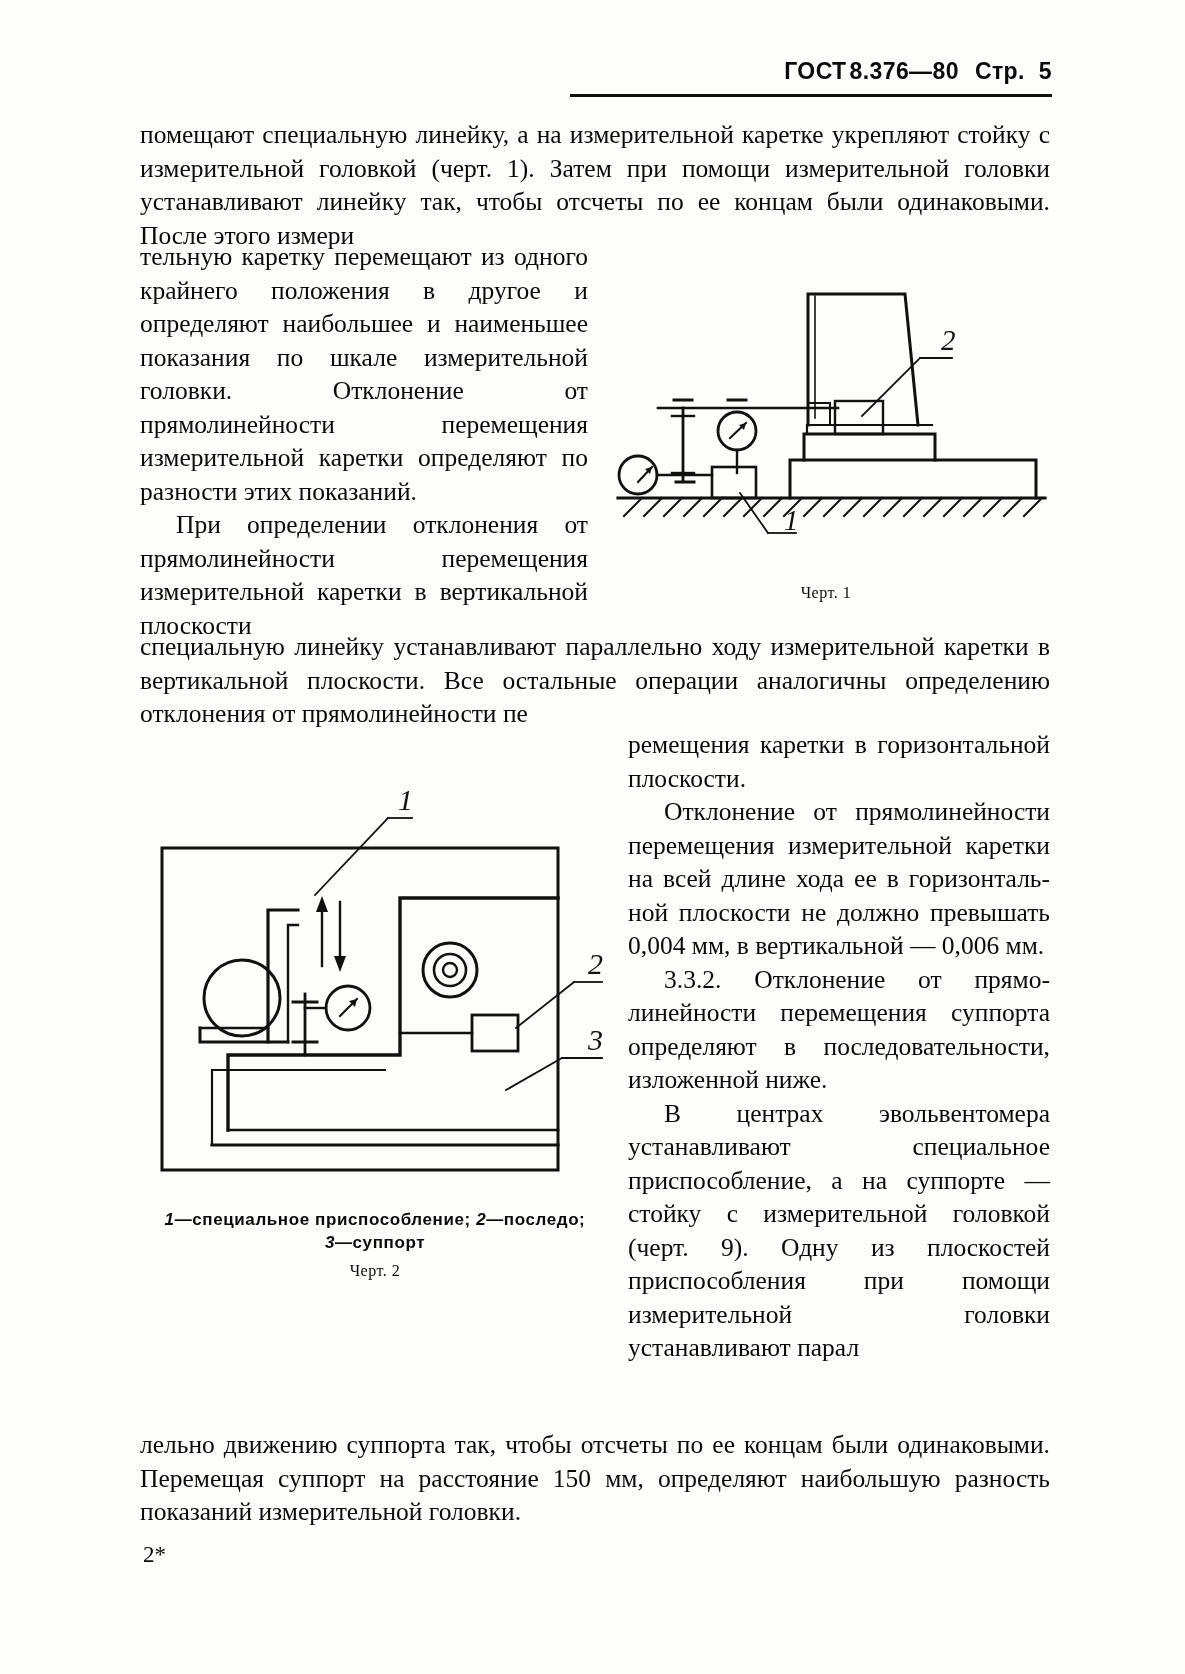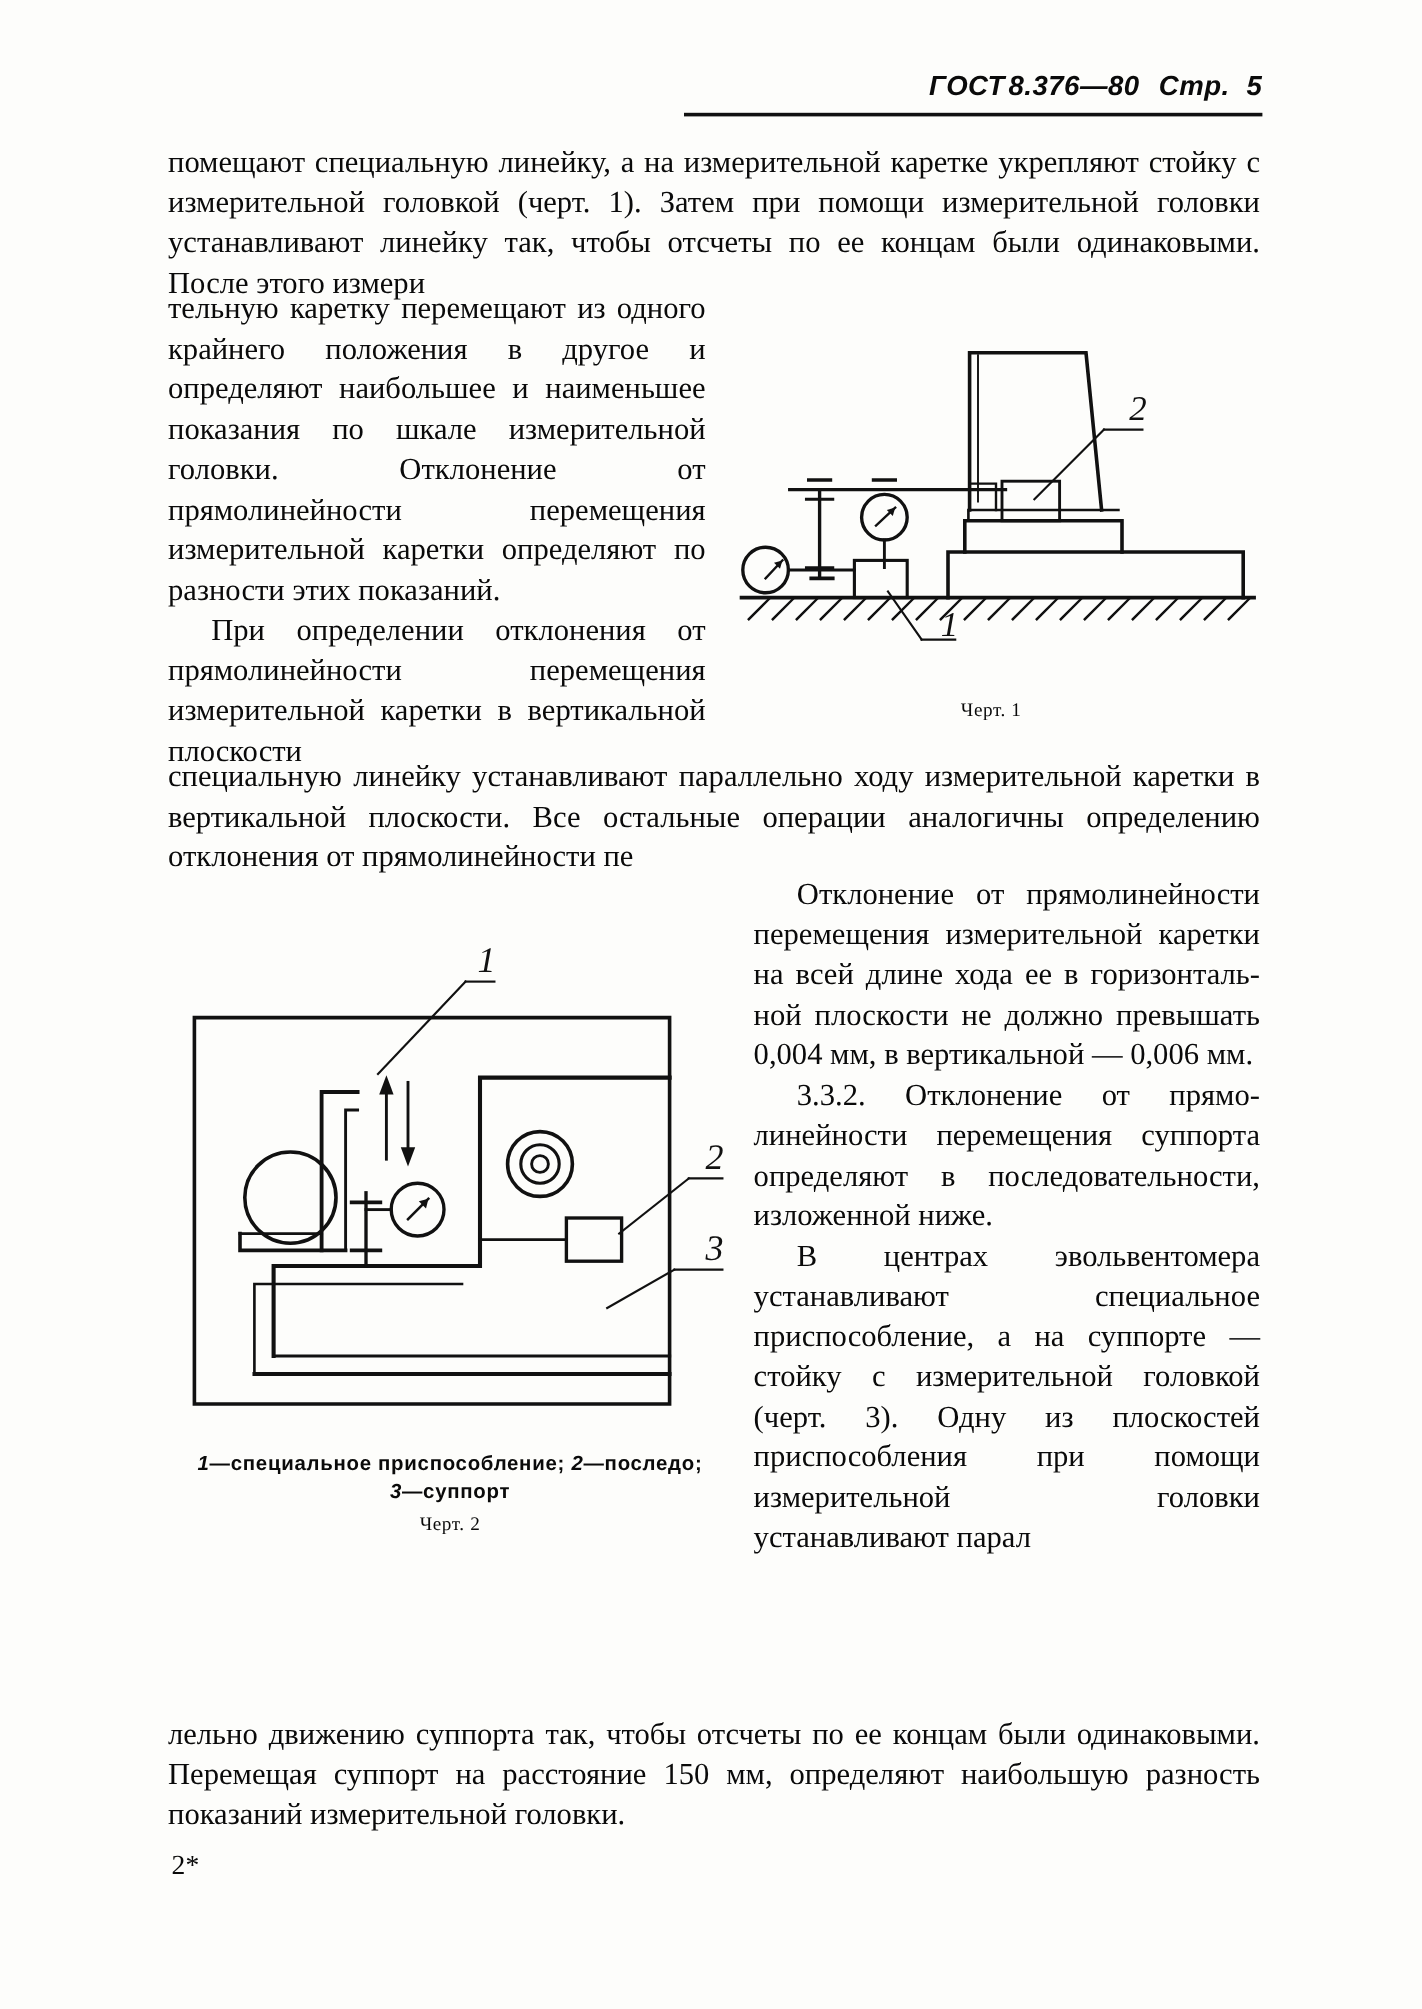--- a/index.html
+++ b/index.html
@@ -40,21 +40,20 @@
   }
   .header-text {
     position: absolute;
     right: 0;
     top: 0;
     font-family: "Liberation Sans", "DejaVu Sans", sans-serif;
     font-weight: bold;
     font-size: 23px;
     letter-spacing: 0.4px;
     white-space: nowrap;
-    font-style: italic;
   }
   .header-text .gost { margin-right: 3px; }
   .header-text .num  { margin-right: 16px; }
   .header-text .str  { margin-right: 14px; font-weight: bold; }
   .header-text .pageno { font-weight: bold; }
 
   
   .textblock {
     position: absolute;
     font-size: 25.5px;
@@ -270,23 +269,24 @@
     </svg>
 
     <div class="fig-number" id="fig1-number">Черт. 1</div>
   </div>
 
   <div class="textblock" id="para-mid-full">
     <p>специальную линейку устанавливают параллельно ходу измери­тельной каретки в вертикальной плоскости. Все остальные опера­ции аналогичны определению отклонения от прямолинейности пе­</p>
   </div>
 
   <div class="textblock" id="para-right-col">
+    <p>ремещения каретки в горизон­тальной плоскости.</p>
     <p class="indent">Отклонение от прямоли­нейности перемещения изме­рительной каретки на всей длине хода ее в горизонталь­ной плоскости не должно пре­вышать 0,004 мм, в верти­кальной — 0,006 мм.</p>
     <p class="indent">3.3.2. Отклонение от прямо­линейности перемещения суп­порта определяют в последо­вательности, изложенной ни­же.</p>
-    <p class="indent">В центрах эвольвентомера устанавливают специальное приспособление, а на суппор­те — стойку с измерительной головкой (черт. 3). Одну из плоскостей приспособления при помощи измерительной головки устанавливают парал­</p>
+    <p class="indent">В центрах эвольвентомера устанавливают специальное приспособление, а на суппор­те — стойку с измерительной головкой (черт. 9). Одну из плоскостей приспособления при помощи измерительной головки устанавливают парал­</p>
   </div>
 
   <div id="fig2">
     <svg width="470" height="440" viewBox="0 0 470 440">
       <g fill="none" stroke="#111" stroke-width="2.6" stroke-linecap="square">
 
         <path d="M12 78 L408 78 L408 400 L12 400 Z" stroke-width="3"></path>
 
         <path d="M78 360 L78 285 L250 285 L250 128 L408 128" stroke-width="3.4"></path>
         <path d="M62 375 L62 300 L235 300" stroke-width="2.2"></path>

